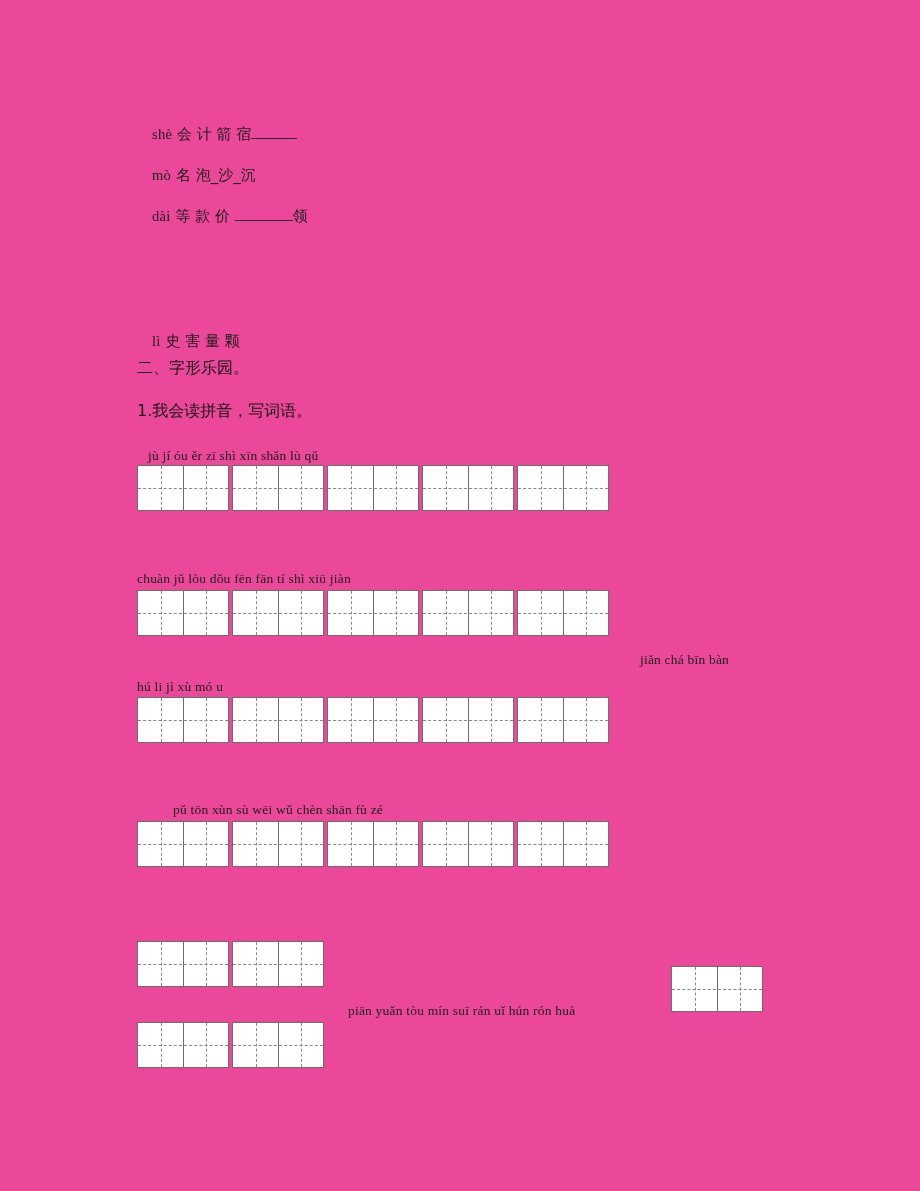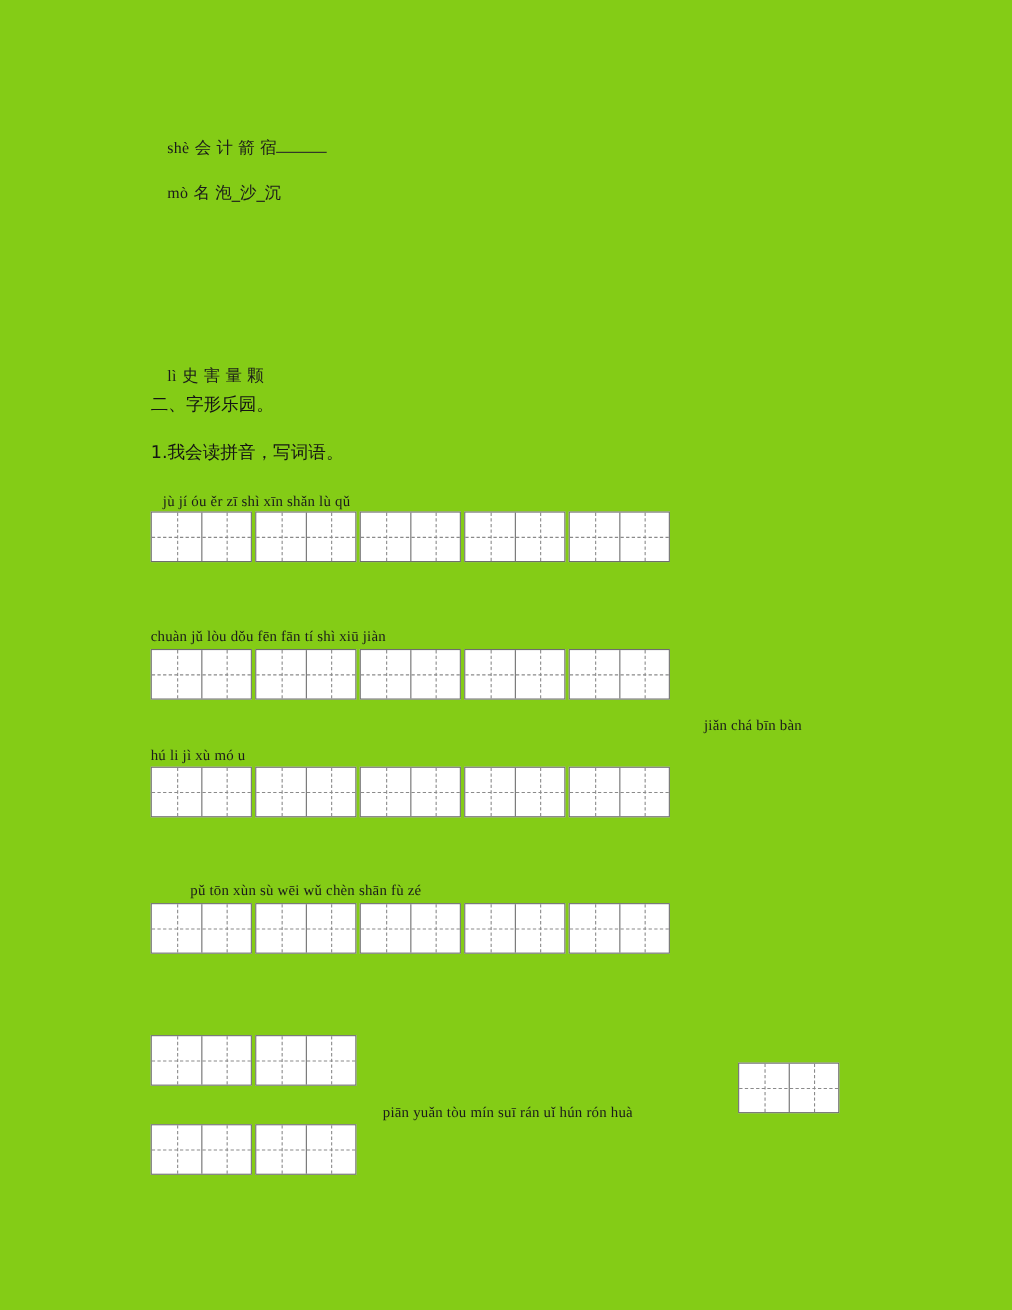--- a/index.html
+++ b/index.html
@@ -8,21 +8,21 @@
     background: #ffffff;
   }
   body {
     font-family: "Liberation Serif", "DejaVu Serif", serif;
     color: #000000;
   }
   #page {
     position: relative;
     width: 920px;
     height: 1191px;
-    background: #84cc16;
+    background: #ec4899;
     overflow: hidden;
   }
 
   
   .char-line {
     position: absolute;
     left: 137px;
     font-family: "Liberation Serif", "DejaVu Serif", serif;
     font-size: 15px;
     line-height: 1;
@@ -121,20 +121,23 @@
 <div id="page">
 
   <div class="char-line" style="top:112px;">
     <span class="py">shè</span><span class="hz"> </span><span class="hz">会 计 箭 宿</span><span class="blank blank-w1"></span>
   </div>
 
   <div class="char-line" style="top:153px;">
     <span class="py">mò</span><span class="hz"> </span><span class="hz">名 泡_沙_沉</span>
   </div>
 
+  <div class="char-line" style="top:194px;">
+    <span class="py">dài</span><span class="hz"> </span><span class="hz">等 款 价</span><span class="hz"> </span><span class="blank blank-w2"></span><span class="hz">领</span>
+  </div>
 
 
 
   <div class="char-line" style="top:319px;">
     <span class="py">lì</span><span class="hz"> </span><span class="hz">史 害 量 颗</span>
   </div>
 
   <div class="heading" style="top:360px;">二、字形乐园。</div>
 
   <div class="heading" style="top:403px;">1.我会读拼音，写词语。</div>

